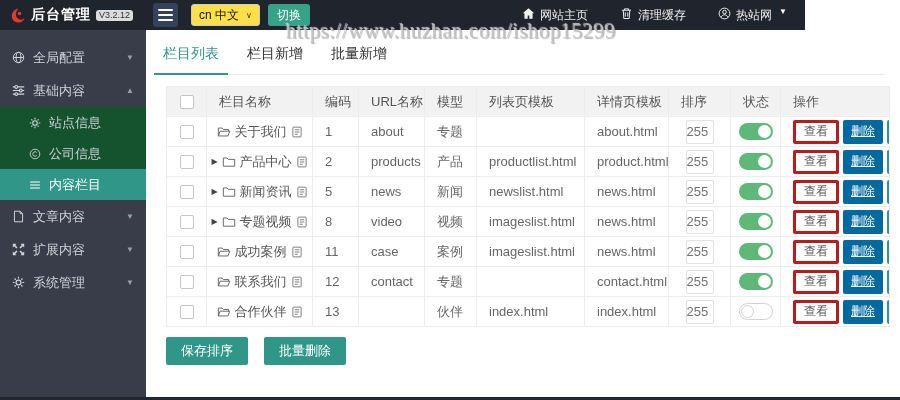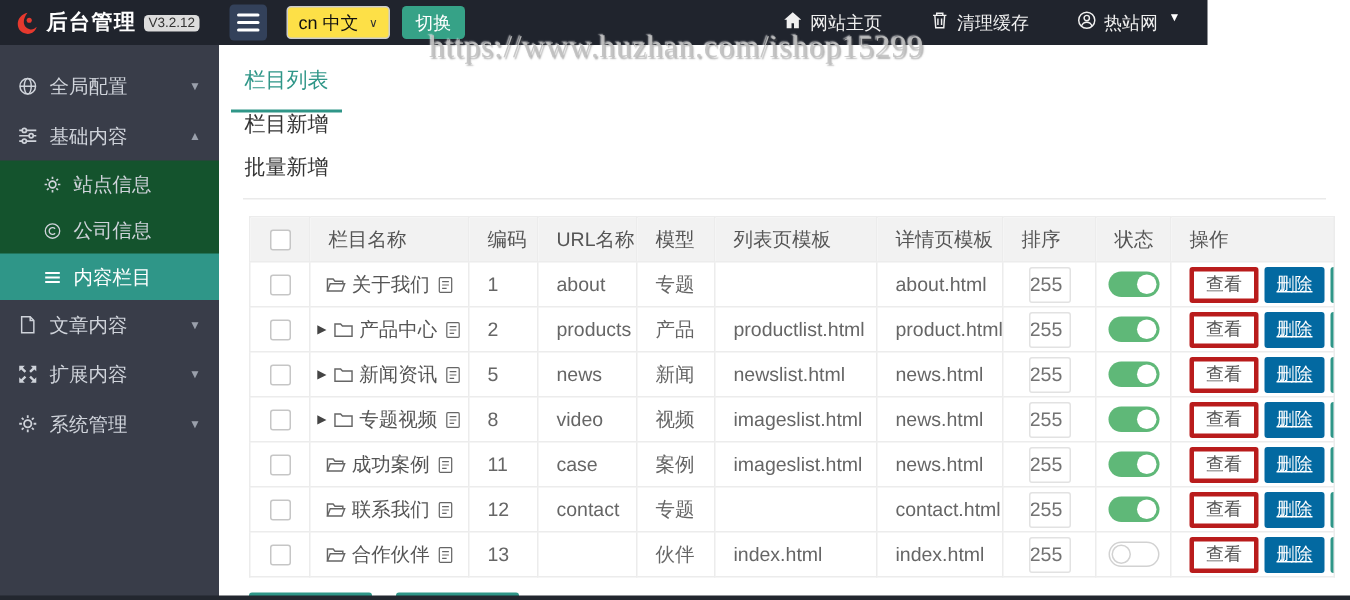--- a/index.html
+++ b/index.html
@@ -42,21 +42,21 @@
   .side-item .icon svg { width:13px; height:13px; display:block; }
   .side-label { flex:1; }
   .side-chevron { font-size:8px; color:#9aa0ab; }
   .submenu { background:#14532d; }
   .sub-item { height:31px; display:flex; align-items:center; gap:8px; padding:0 12px 0 29px; cursor:pointer; }
   .sub-item .icon svg { width:12px; height:12px; display:block; }
   .sub-item.active { background:#2F9688; color:#fff; }
 
   
   .main { position:absolute; top:30px; left:146px; width:754px; height:370px; background:#fff; }
-  .tabbar { margin:15px 16px 0 16px; border-bottom:1px solid #eaeaea; display:flex;flex-direction:column; }
+  .tabbar { margin:15px 16px 0 16px; border-bottom:1px solid #eaeaea; display:flex; }
   .tab { margin-right:26px; padding-bottom:11px; width:58px; text-align:center;
     font-size:14px; color:#333; position:relative; cursor:pointer; }
   .tab.active { color:#2F9688; }
   .tab.active::after { content:""; position:absolute; left:-8px; right:-8px; bottom:-1px;
     height:2px; background:#2F9688; }
 
   .table-wrap { margin:11px 0 0 20px; }
   table { border-collapse:collapse; table-layout:fixed; width:723px; }
   th,td { border:1px solid #ececec; height:30px; font-size:13px; color:#666;
     padding:0 0 0 12px; text-align:left; font-weight:normal; overflow:hidden; white-space:nowrap; }

